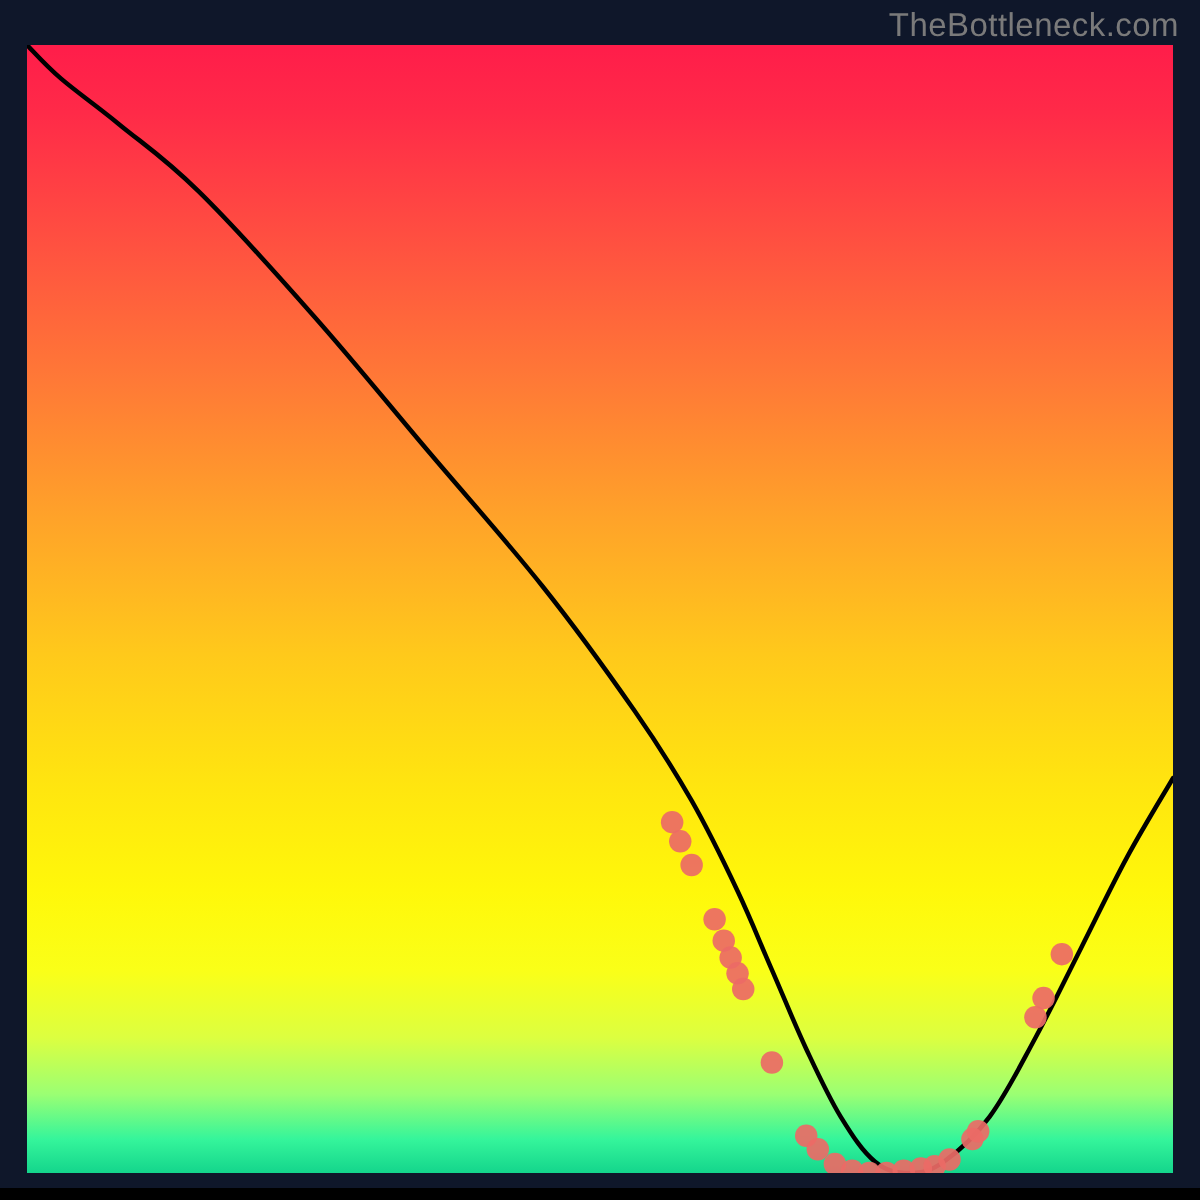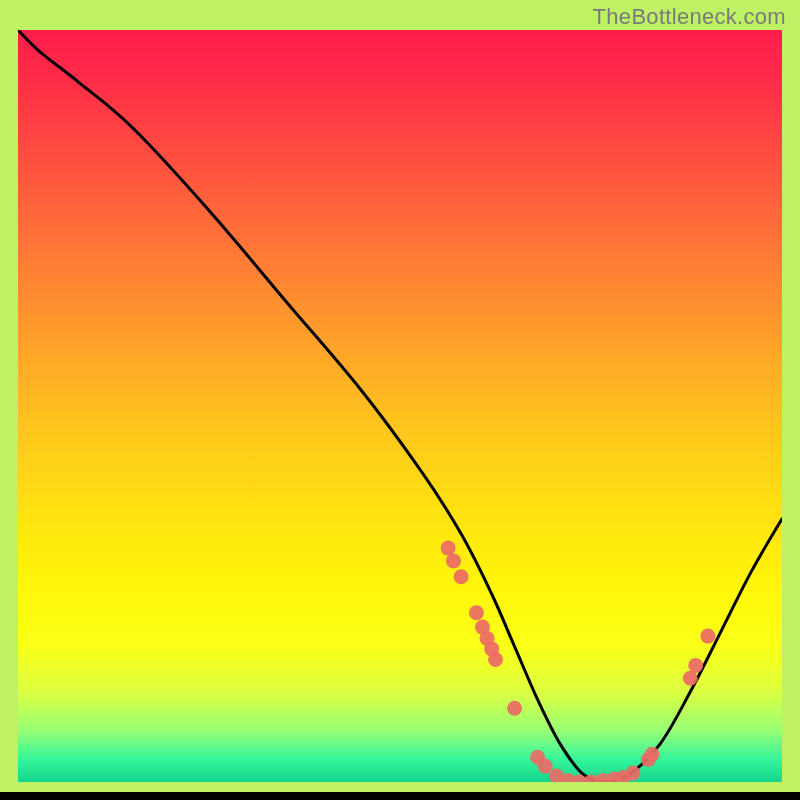--- a/index.html
+++ b/index.html
@@ -1,18 +1,18 @@
 <!DOCTYPE html>
 <html><head>
 <meta charset="utf-8">
 <style>
   * { margin: 0; padding: 0; box-sizing: border-box; }
   html, body { width: 800px; height: 800px; overflow: hidden; background: #000; font-family: Arial, sans-serif; }
   .outer {
-    width: 800px; height: 792px; background: #bef264; position: relative;
+    width: 800px; height: 792px; background: #0f172a; position: relative;
   }
   .watermark {
     position: absolute; top: 4px; right: 14px; color: #7a7a7a;
     font-size: 22px; font-weight: 500; letter-spacing: 0.3px;
   }
   .plot {
     position: absolute;
     left: 18px; top: 30px;
     width: 764px; height: 752px;
     overflow: hidden;

